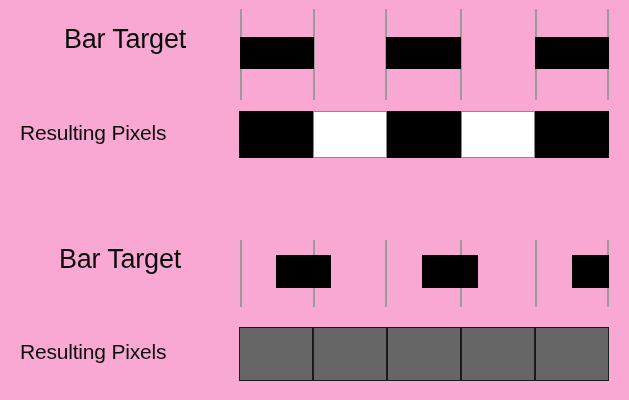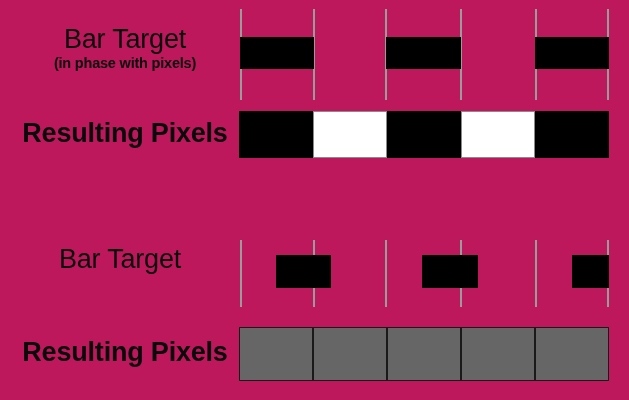--- a/index.html
+++ b/index.html
@@ -9,21 +9,21 @@
     background: #ffffff;
   }
   body {
     font-family: "Liberation Sans", sans-serif;
     -webkit-font-smoothing: antialiased;
   }
   #canvas {
     position: relative;
     width: 629px;
     height: 400px;
-    background: #be185d;
+    background: #f9a8d4;
     overflow: hidden;
   }
 
   
   .label-block {
     position: absolute;
     text-align: center;
     color: #0a0a0a;
     user-select: none;
   }
@@ -36,25 +36,24 @@
   }
   .label-sub {
     font-size: 14.5px;
     line-height: 18px;
     font-weight: 700;
     letter-spacing: -0.2px;
     white-space: nowrap;
   }
   .label-single {
     position: absolute;
-    text-align: center;
     color: #0a0a0a;
-    font-size: 27px;
+    font-size: 21px;
     line-height: 30px;
-    font-weight: 700;
+    font-weight: 400;
     letter-spacing: -0.2px;
     white-space: nowrap;
     user-select: none;
   }
 
   
   #lbl-bar-target-1 { left: 20px; top: 24px;  width: 210px; }
   #lbl-res-pixels-1 { left: 20px; top: 118px; width: 210px; }
   #lbl-bar-target-2 { left: 10px; top: 244px; width: 220px; }
   #lbl-res-pixels-2 { left: 20px; top: 337px; width: 210px; }
@@ -108,21 +107,20 @@
     height: 54px;
   }
 </style>
 </head>
 <body>
 
 <div id="canvas">
 
   <div class="label-block" id="lbl-bar-target-1">
     <div class="label-main">Bar Target</div>
-    <div class="label-sub">(in phase with pixels)</div>
   </div>
 
   <div class="label-single" id="lbl-res-pixels-1">Resulting Pixels</div>
 
   <div id="gridlines-in-phase">
       <div class="gridline" style="left: 240px; top: 9px; height: 91px;"></div>
       <div class="gridline" style="left: 313px; top: 9px; height: 91px;"></div>
       <div class="gridline" style="left: 385px; top: 9px; height: 91px;"></div>
       <div class="gridline" style="left: 460px; top: 9px; height: 91px;"></div>
       <div class="gridline" style="left: 535px; top: 9px; height: 91px;"></div>

